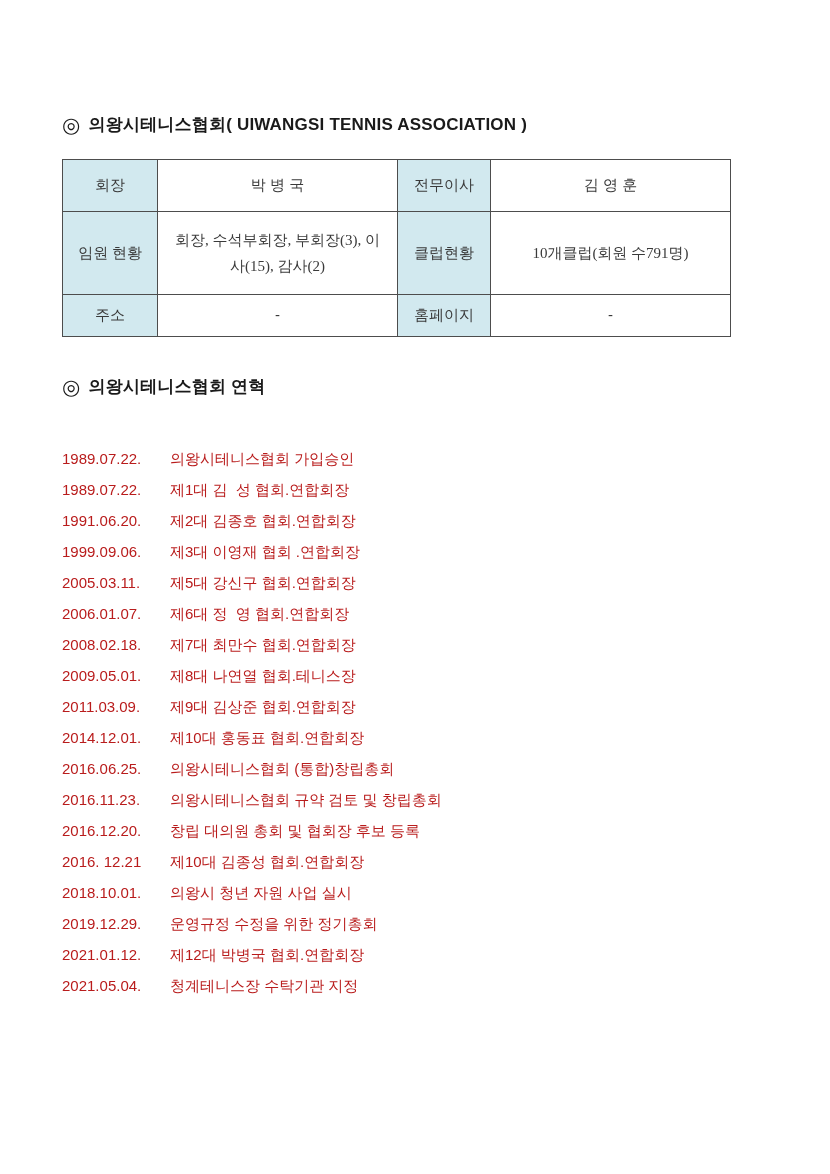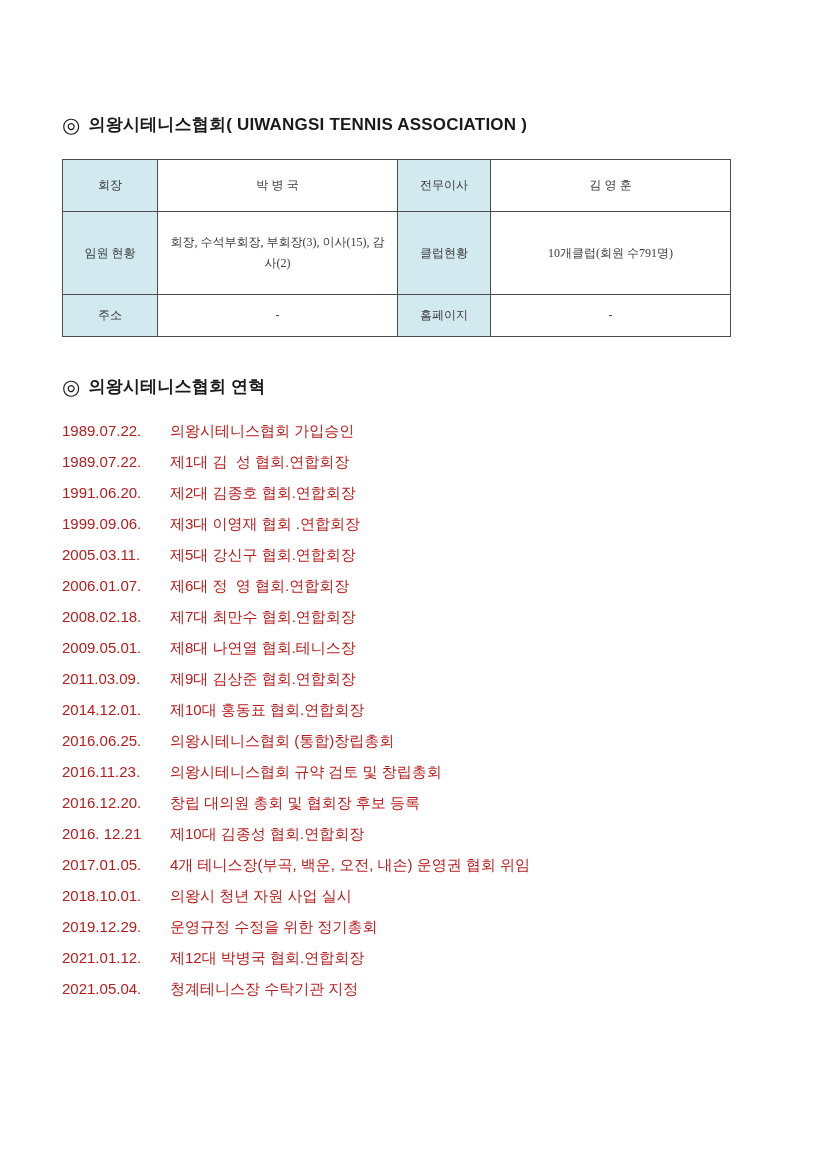--- a/index.html
+++ b/index.html
@@ -45,21 +45,21 @@
     margin-top: 21px;
   }
   .info-table col.c-label1 { width: 95px; }
   .info-table col.c-value1 { width: 240px; }
   .info-table col.c-label2 { width: 93px; }
   .info-table col.c-value2 { width: 240px; }
   .info-table th, .info-table td {
     border: 1px solid #4d4d4d;
     text-align: center;
     vertical-align: middle;
-    font-size: 12px;
+    font-size: 15px;
     font-weight: normal;
     color: #3a3a3a;
     padding: 2px 10px;
     line-height: 1.75;
     white-space: pre-wrap;
     box-sizing: border-box;
   }
   .info-table th {
     background: #d2e9ef;
   }
@@ -78,20 +78,21 @@
     height: 31px;
     font-size: 15px;
     color: #b91c1c;
   }
   .h-date {
     flex: 0 0 108px;
     white-space: pre-wrap;
   }
   .h-text {
     white-space: pre-wrap;
+    margin-top: 28px;
   }
 </style>
 </head>
 <body>
 
 <div class="page">
 
   <div class="section-heading">
     <span class="bullet">◎</span>
     <span>의왕시테니스협회( UIWANGSI TENNIS ASSOCIATION )</span>
@@ -182,24 +183,20 @@
       </div>
     <div class="h-item">
         <span class="h-date">2016.12.20.</span>
         <span class="h-text">창립 대의원 총회 및 협회장 후보 등록</span>
       </div>
     <div class="h-item">
         <span class="h-date">2016. 12.21</span>
         <span class="h-text">제10대 김종성 협회.연합회장</span>
       </div>
     <div class="h-item">
-        <span class="h-date">2017.01.05.</span>
-        <span class="h-text">4개 테니스장(부곡, 백운, 오전, 내손) 운영권 협회 위임</span>
-      </div>
-    <div class="h-item">
         <span class="h-date">2018.10.01.</span>
         <span class="h-text">의왕시 청년 자원 사업 실시</span>
       </div>
     <div class="h-item">
         <span class="h-date">2019.12.29.</span>
         <span class="h-text">운영규정 수정을 위한 정기총회</span>
       </div>
     <div class="h-item">
         <span class="h-date">2021.01.12.</span>
         <span class="h-text">제12대 박병국 협회.연합회장</span>

